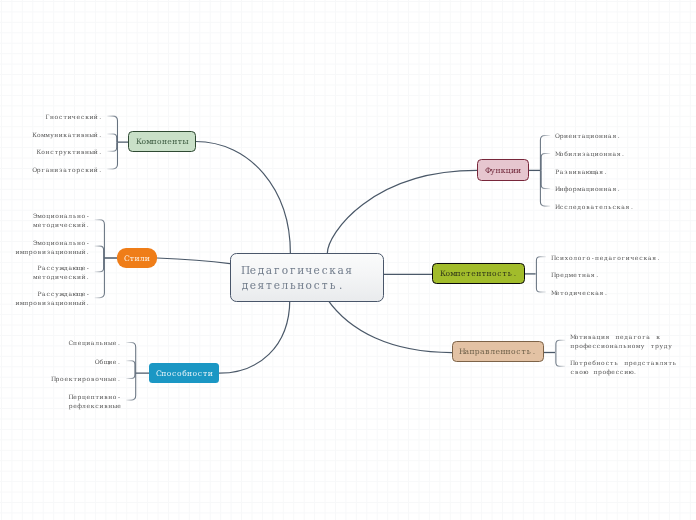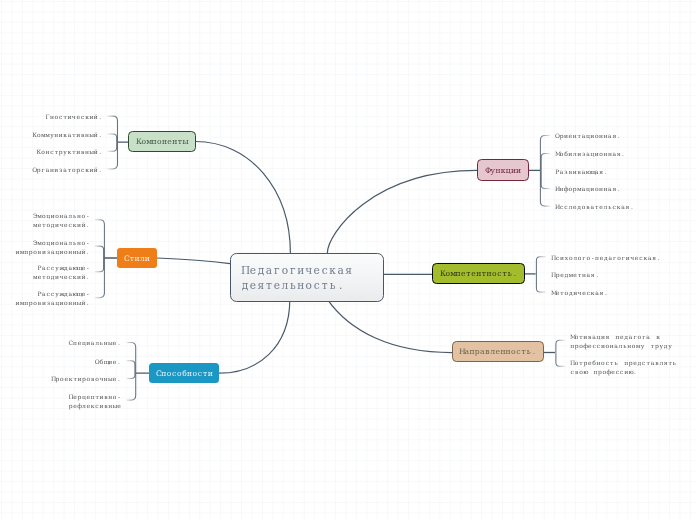--- a/index.html
+++ b/index.html
@@ -26,21 +26,21 @@
      border:1.9px solid #49566a;
      background:linear-gradient(to bottom,#fafbfb 0%,#f4f5f6 45%,#e9ebed 100%);
      justify-content:flex-start;padding-left:10px;}
   #n-center .lbl{text-align:left;font-size:10.6px;letter-spacing:0;
      line-height:15.4px;color:#717c8b;position:relative;top:1.0px;}
 
   #n-komponenty{left:128px;top:131px;width:68px;height:21px;border-radius:4.5px;
      border:1.4px solid #2f4a33;background:#c9e0c8;}
   #n-komponenty .lbl{font-size:7.6px;letter-spacing:0;color:#3c5a40;}
 
-  #n-stili{left:117px;top:248px;width:40px;height:20px;border-radius:3px;
+  #n-stili{left:117px;top:248px;width:40px;height:20px;border-radius:9px;
      border:0;background:#ef7d18;}
   #n-stili .lbl{font-size:7.6px;letter-spacing:0;color:#fdf1e4;}
 
   #n-sposobnosti{left:149px;top:363px;width:70px;height:20px;border-radius:3.5px;
      border:0;background:#1b97c4;}
   #n-sposobnosti .lbl{font-size:7.6px;letter-spacing:0;color:#e7f4f9;}
 
   #n-funkcii{left:477px;top:159px;width:52px;height:22px;border-radius:4.5px;
      border:1.5px solid #78263a;background:#e6c6cf;}
   #n-funkcii .lbl{font-size:7.6px;letter-spacing:0;color:#70283a;}

